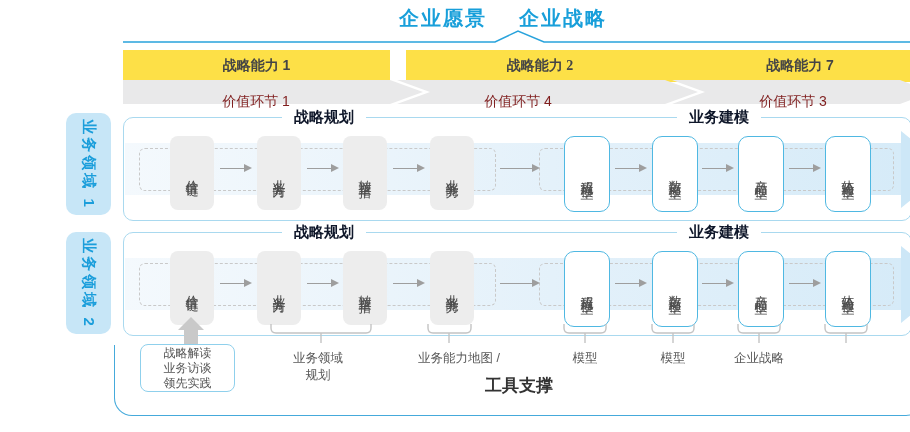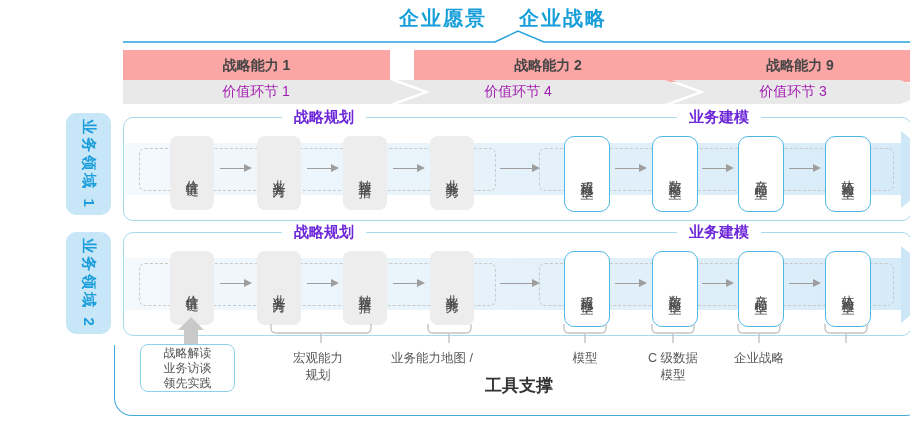--- a/index.html
+++ b/index.html
@@ -4,35 +4,35 @@
 <style>
   html,body{margin:0;padding:0;background:#fff;}
   #stage{position:relative;width:910px;height:432px;background:#fff;overflow:hidden;
          font-family:"Liberation Sans","DejaVu Sans",sans-serif;margin-left:48px;}
   
   .title-row{position:absolute;top:5px;left:0;width:910px;display:flex;justify-content:center;
              gap:32px;font-size:20px;font-weight:bold;color:#189FDA;letter-spacing:2px;}
   
   svg.overlay{position:absolute;left:0;top:0;pointer-events:none;z-index:3;}
   
-  .bar{position:absolute;top:50px;height:32px;background:#fca5a5;display:flex;align-items:center;
+  .bar{position:absolute;top:50px;height:32px;background:#fde047;display:flex;align-items:center;
        justify-content:center;font-size:14px;font-weight:600;color:#454545;z-index:2;}
   
-  .vlink{position:absolute;top:80px;height:24px;width:200px;display:flex;align-items:center;
-         justify-content:center;font-size:14px;color:#a21caf;z-index:4;}
+  .vlink{position:absolute;top:90px;height:24px;width:200px;display:flex;align-items:center;
+         justify-content:center;font-size:14px;color:#7f1d1d;z-index:4;}
   
   .domain{position:absolute;left:18px;width:45px;height:102px;background:#C7E6F7;border-radius:10px;
           display:flex;align-items:center;justify-content:center;z-index:2;}
   .domain span{transform:rotate(90deg);white-space:nowrap;color:#1B9EDB;font-weight:bold;
                font-size:15px;letter-spacing:3px;}
   
   .panel{position:absolute;left:75px;width:787px;height:102px;border:1.3px solid #A9D9EF;
          border-radius:10px;z-index:1;}
   .panel-h{position:absolute;top:-10px;transform:translateX(-50%);background:#fff;padding:0 12px;
-           font-weight:bold;font-size:15px;color:#6d28d9;white-space:nowrap;z-index:4;}
+           font-weight:bold;font-size:15px;color:#0f172a;white-space:nowrap;z-index:4;}
   .band{position:absolute;left:1px;top:25px;width:776px;height:52px;
         background:linear-gradient(90deg,#F4F9FD 0%,#E4F1FA 55%,#D6EBF8 100%);}
   .band-tip{position:absolute;left:777px;top:13px;width:47px;height:77px;background:#CDE7F7;
             clip-path:polygon(0 0,100% 50%,0 100%);}
   .dashed{position:absolute;top:30px;height:41px;border:1.5px dashed #C9C9C9;border-radius:6px;}
   .dashed.d1{left:15px;width:355px;}
   .dashed.d2{left:415px;width:353px;}
   .vbox{position:absolute;top:18px;width:44px;height:74px;border-radius:8px;display:flex;
         align-items:center;justify-content:center;writing-mode:vertical-rl;text-orientation:upright;
         font-size:13px;color:#4C4C4C;letter-spacing:2px;line-height:1;}
@@ -81,25 +81,25 @@
       <path d="M516,324 V328 Q516,333 521,333 H553 Q558,333 558,328 V324 M537,333 V343"></path>
       <path d="M604,324 V328 Q604,333 609,333 H641 Q646,333 646,328 V324 M625,333 V343"></path>
       <path d="M690,324 V328 Q690,333 695,333 H727 Q732,333 732,328 V324 M711,333 V343"></path>
       <path d="M777,324 V328 Q777,333 782,333 H814 Q819,333 819,328 V324 M798,333 V343"></path>
     </g>
   </svg>
 
   <div class="bar" style="left:75px;width:267px;">
     <span>战略能力 1</span>
   </div>
-  <div class="bar" style="left:366px;width:268px;">
+  <div class="bar" style="left:358px;width:268px;font-family:Liberation Serif, serif;">
     <span>战略能力 2</span>
   </div>
   <div class="bar" style="left:624px;width:256px;">
-    <span>战略能力 9</span>
+    <span>战略能力 7</span>
   </div>
 
   <div class="vlink" style="left:108px;">价值环节 1</div>
   <div class="vlink" style="left:370px;">价值环节 4</div>
   <div class="vlink" style="left:645px;">价值环节 3</div>
 
   <div class="domain" style="top:113px;">
     <span>业务领域 1</span>
   </div>
   <div class="domain" style="top:232px;">
@@ -161,31 +161,30 @@
   <div class="up-arrow-head"></div>
   <div class="up-arrow-shaft"></div>
 
   <div class="practice-box">
     <span>战略解读</span>
     <span>业务访谈</span>
     <span>领先实践</span>
   </div>
 
   <div class="note" style="left:205px;">
-    <div>宏观能力</div>
+    <div>业务领域</div>
     <div>规划</div>
   </div>
-  <div class="note" style="left:319px;">
+  <div class="note" style="left:346px;">
     <div>业务能力地图 /</div>
   </div>
   <div class="note" style="left:472px;">
     <div>模型</div>
   </div>
   <div class="note" style="left:560px;">
-    <div>C 级数据</div>
     <div>模型</div>
   </div>
   <div class="note" style="left:646px;">
     <div>企业战略</div>
     <div></div>
   </div>
 
 </div>
 
 </body></html>

